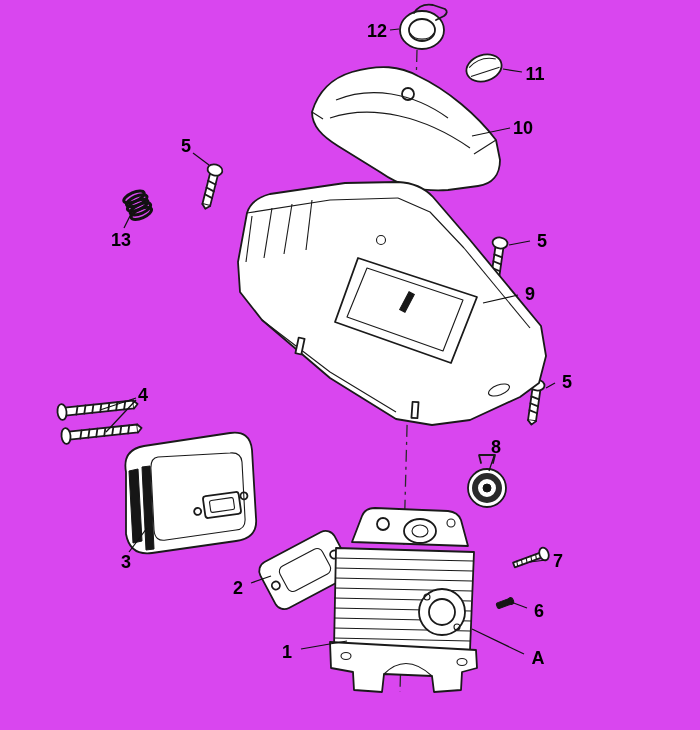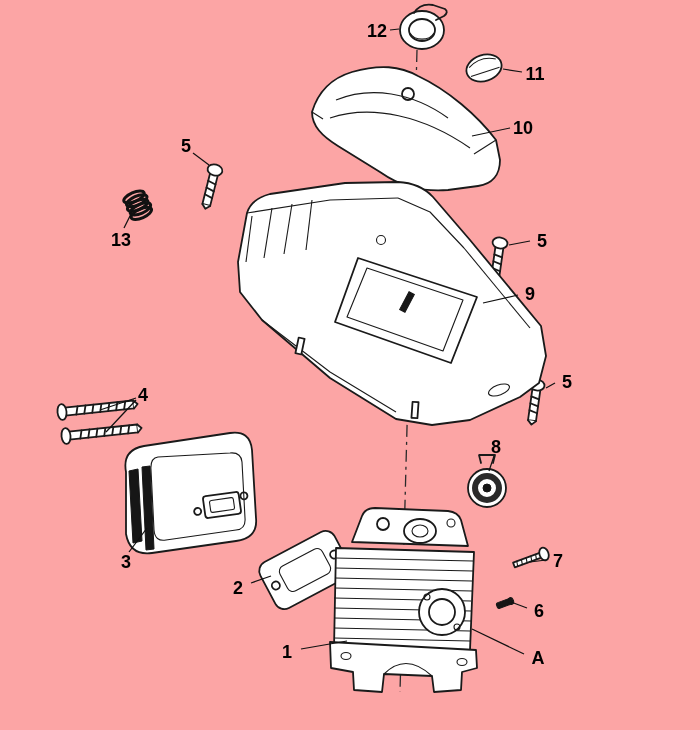--- a/index.html
+++ b/index.html
@@ -1,17 +1,17 @@
 <!DOCTYPE html>
 <html><head>
 <meta charset="utf-8">
 <style>
   html,body { margin:0; padding:0; background:#ffffff; }
   #page {
-    position:relative; width:700px; height:730px; background:#fca5a5;
+    position:relative; width:700px; height:730px; background:#d946ef;
     overflow:hidden; font-family:"Liberation Sans", sans-serif;
   }
   svg { display:block; }
   .ln  { fill:none;    stroke:#1a1a1a; stroke-width:1.8; stroke-linejoin:round; stroke-linecap:round; }
   .lnf { fill:#ffffff; stroke:#1a1a1a; stroke-width:1.8; stroke-linejoin:round; stroke-linecap:round; }
   .thin{ fill:none;    stroke:#1a1a1a; stroke-width:1.1; stroke-linejoin:round; }
   .dark{ fill:#161616; stroke:#161616; stroke-width:1; }
   .cl  { fill:none; stroke:#2a2a2a; stroke-width:1.3; stroke-dasharray:12 5 3 5; }
   .leader { fill:none; stroke:#111111; stroke-width:1.2; }
   .lbl { font:bold 18px "Liberation Sans", sans-serif; fill:#000000; text-anchor:middle; }

